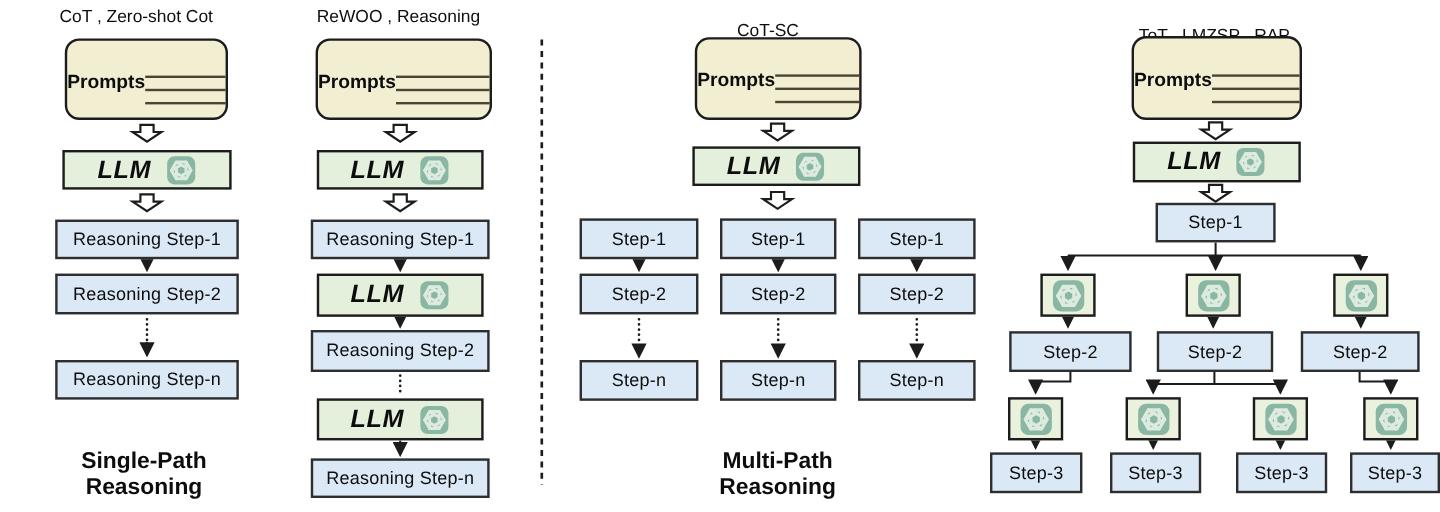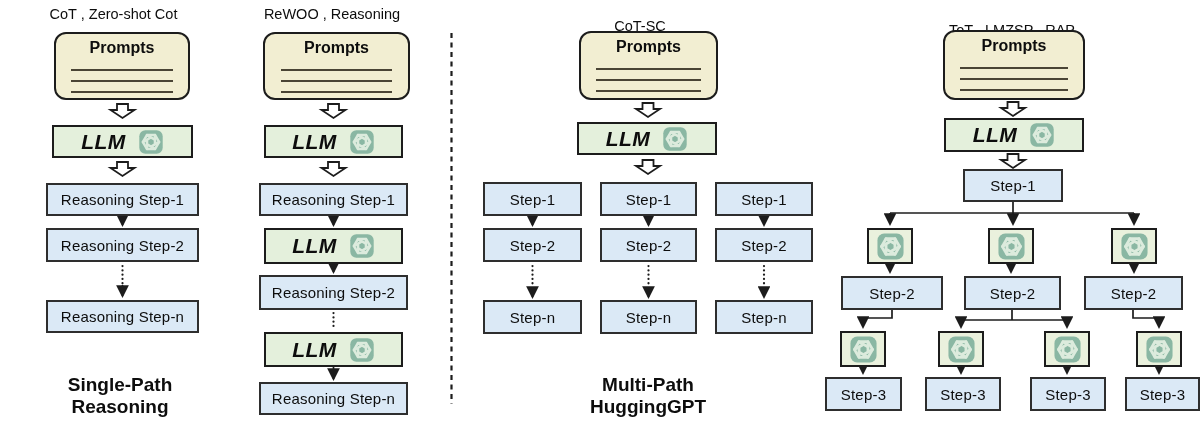--- a/index.html
+++ b/index.html
@@ -7,21 +7,21 @@
        background:var(--background,#ffffff);
        font-family:"Liberation Sans","DejaVu Sans",sans-serif;
        color:var(--text,#0d0d0d);}
   .box{position:absolute;box-sizing:border-box;display:flex;align-items:center;
        justify-content:center;z-index:2;}
   .step{background:var(--step-fill,#dbe9f6);border:2px solid var(--step-border,#2e2e2e);
         font-size:15px;letter-spacing:.2px;}
   .llm{background:var(--llm-fill,#e4f0dc);border:2px solid var(--box-border,#1c1c1c);gap:12px;font-style:italic;}
   .llmtext{font-weight:700;font-size:21px;letter-spacing:.5px;}
   .prompts{background:var(--prompts-fill,#f2eed2);border:2.5px solid var(--box-border,#1c1c1c);
-           border-radius:12px;flex-direction:column;justify-content:flex-start;padding-top:5px;}
+           border-radius:12px;flex-direction:row;justify-content:flex-start;padding-top:5px;}
   .ptitle{font-weight:700;font-size:16px;}
   .plines{width:78%;margin-top:3px;}
   .pline{height:0;border-top:2px solid var(--prompt-line,#4a4435);margin-top:9px;}
   .gptbox{background:var(--gpt-box-fill,#eaf1dd);border:2px solid var(--box-border,#1c1c1c);}
   .hdr{position:absolute;transform:translateX(-50%);font-weight:400;font-size:14.5px;
        white-space:nowrap;z-index:2;}
   .seclabel{position:absolute;transform:translateX(-50%);font-weight:700;font-size:19px;
        line-height:1.17;text-align:center;white-space:pre-line;z-index:2;}
   .connlayer{position:absolute;left:0;top:0;z-index:1;pointer-events:none;}
   .conn{stroke:var(--connector,#1c1c1c);stroke-width:1.7;fill:none;}
@@ -192,21 +192,21 @@
     <div class="box step" style="left:483px;top:300px;width:99px;height:34px">Step-n</div>
     <div class="box step" style="left:600px;top:182px;width:97px;height:34px">Step-1</div>
     <div class="box step" style="left:600px;top:228px;width:97px;height:34px">Step-2</div>
     <div class="box step" style="left:600px;top:300px;width:97px;height:34px">Step-n</div>
     <div class="box step" style="left:715px;top:182px;width:98px;height:34px">Step-1</div>
     <div class="box step" style="left:715px;top:228px;width:98px;height:34px">Step-2</div>
     <div class="box step" style="left:715px;top:300px;width:98px;height:34px">Step-n</div>
   </div>
 
   <div class="seclabel" style="left:648px;top:374px">Multi-Path
-HuggingGPT</div>
+Reasoning</div>
 
   
   <div style="display:contents">
     <div class="hdr" style="left:1012px;top:22px">ToT , LMZSP , RAP</div>
     <div class="box prompts" style="left:943px;top:30px;width:142px;height:70px">
       <span class="ptitle">Prompts</span>
       <div class="plines">
         <div class="pline"></div>
         <div class="pline"></div>
         <div class="pline"></div>

